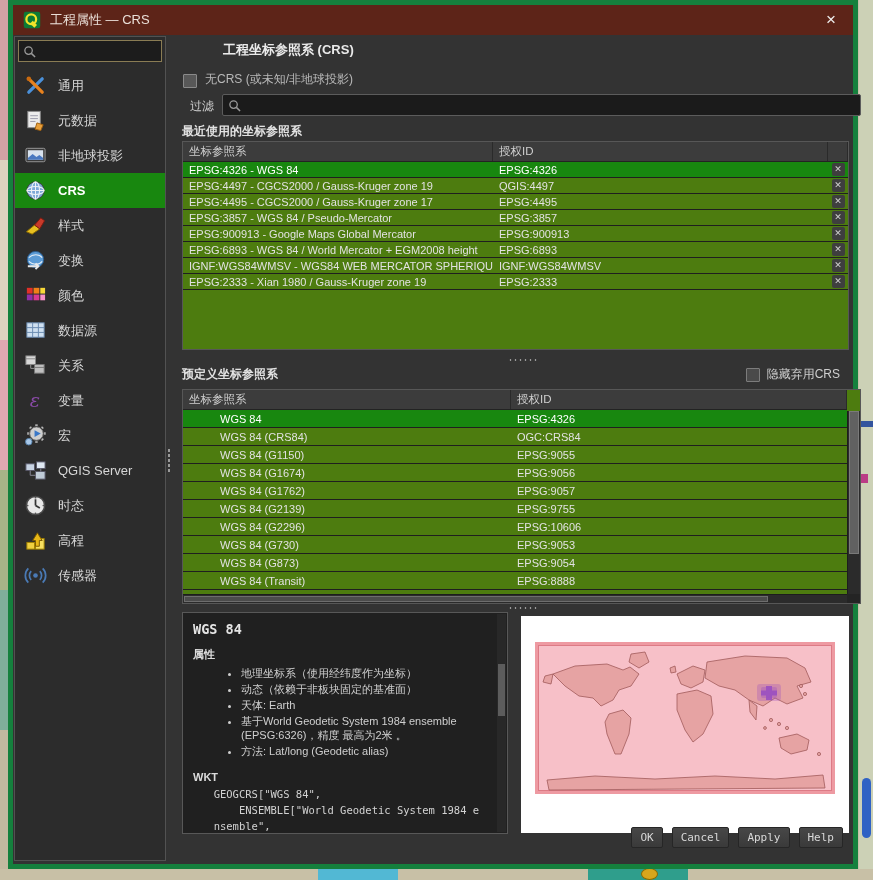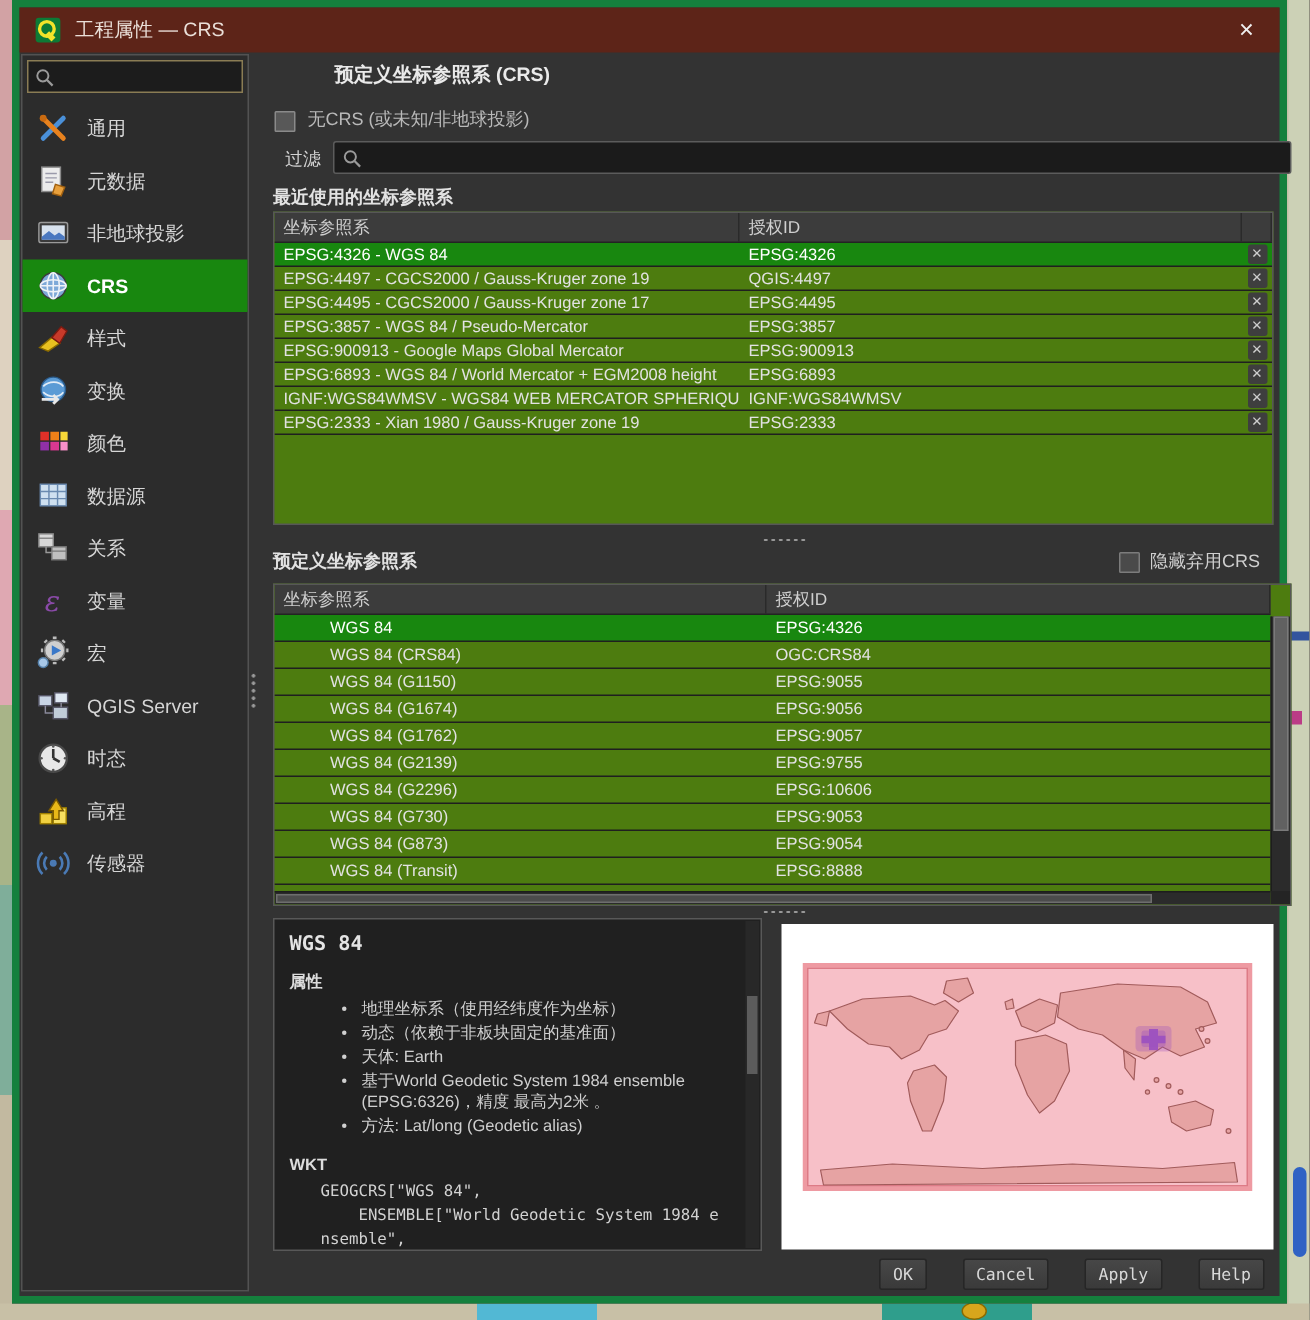--- a/index.html
+++ b/index.html
@@ -81,21 +81,21 @@
   .d-sub { font-weight:bold; font-size:11px; color:#dcdcdc; margin-bottom:4px; }
   .d-bullets { margin:4px 0 12px 48px; }
   .d-bullets li { font-size:11px; color:#cfcfcf; margin-bottom:1px; line-height:1.35; }
   .d-wkt { font-family:"DejaVu Sans Mono",monospace; font-size:10.5px; line-height:1.5; color:#d2d2d2; margin:3px 0 0 8px; white-space:pre; }
 
   
   .map-panel { position:absolute; left:508px; top:611px; width:328px; height:217px; background:#ffffff; }
   .map-panel svg { position:absolute; left:14px; top:26px; }
 
   
-  .btn-row { position:absolute; right:10px; bottom:4px; display:flex; gap:24px; }
+  .btn-row { position:absolute; right:10px; bottom:16px; display:flex; gap:9px; }
   .btn { height:21px; padding:0 8px; background:linear-gradient(#474747,#3a3a3a); border:1px solid #262626;
     border-radius:2px; color:#d8d8d8; font-size:11px; font-family:"DejaVu Sans Mono",monospace;
     display:flex; align-items:center; }
 </style>
 </head>
 <body>
 
 <div>
   <div class="frag" style="left:0;top:0;width:9px;height:160px;background:#d2a2a4;"></div>
   <div class="frag" style="left:0;top:160px;width:9px;height:180px;background:#ded2c0;"></div>
@@ -306,21 +306,21 @@
               <circle cx="12" cy="12" r="2.4" fill="#4a7ab5"></circle>
               <path d="M7.5 7.5 A6.4 6.4 0 0 0 7.5 16.5 M16.5 7.5 A6.4 6.4 0 0 1 16.5 16.5" fill="none" stroke="#4a7ab5" stroke-width="1.8"></path>
               <path d="M4.5 4.5 A10.6 10.6 0 0 0 4.5 19.5 M19.5 4.5 A10.6 10.6 0 0 1 19.5 19.5" fill="none" stroke="#4a7ab5" stroke-width="1.8"></path>
             </svg>
           </span>
           <span>传感器</span>
         </div>
       </div>
   </div>
 
-  <div class="page-title">预定义坐标参照系 (CRS)</div>
+  <div class="page-title">工程坐标参照系 (CRS)</div>
   <div class="nocrs-row">
     <div class="cbx"></div>
     <span class="nocrs-label">无CRS (或未知/非地球投影)</span>
   </div>
   <div class="filter-label">过滤</div>
   <div class="filter-input">
     <svg class="mag" viewBox="0 0 14 14">
       <circle cx="6" cy="6" r="4" fill="none" stroke="#9a9a9a" stroke-width="1.4"></circle>
       <line x1="9" y1="9" x2="13" y2="13" stroke="#9a9a9a" stroke-width="1.6"></line>
     </svg>

